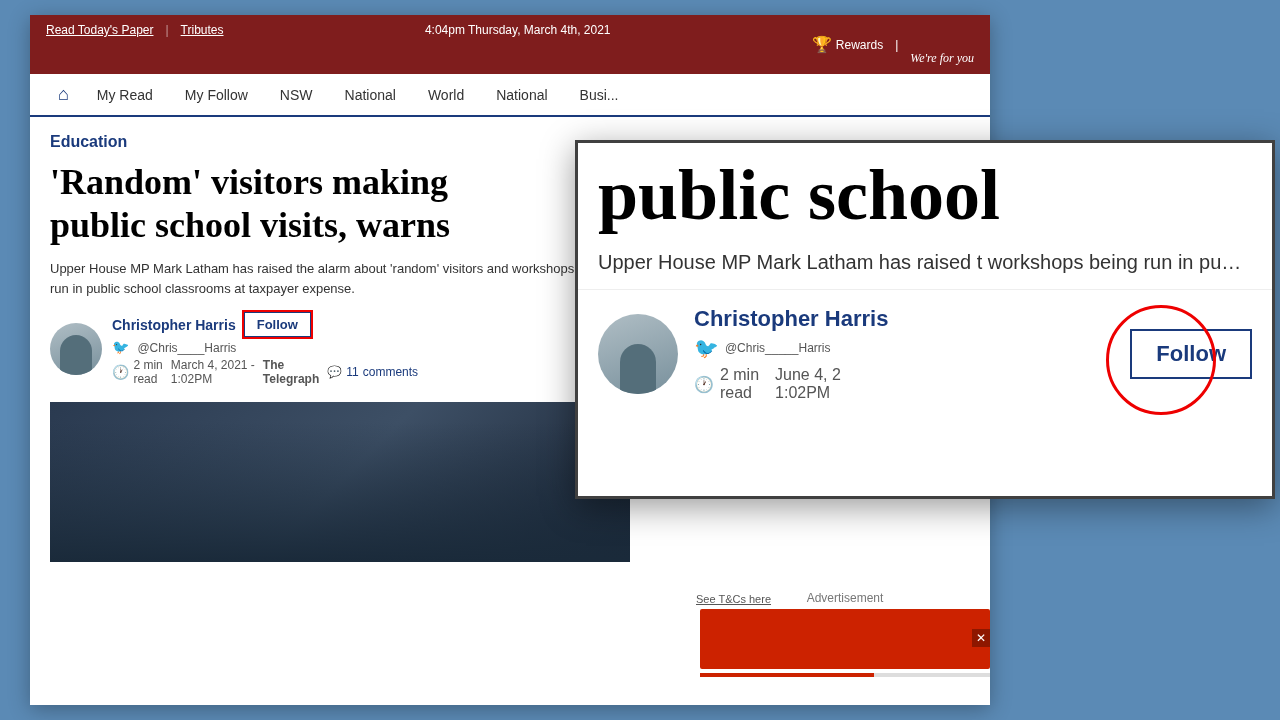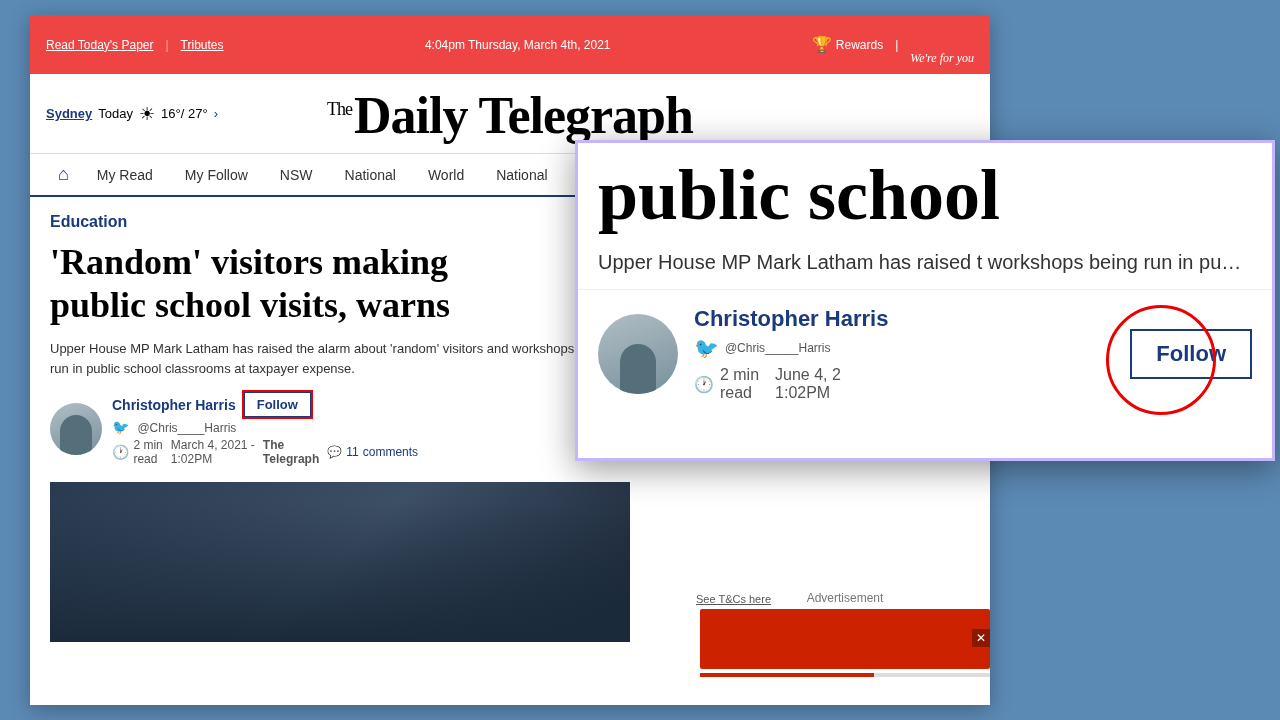--- a/index.html
+++ b/index.html
@@ -19,27 +19,27 @@
       left: 30px;
       width: 960px;
       height: 690px;
       background: #fff;
       box-shadow: 0 4px 20px rgba(0,0,0,0.3);
       overflow: hidden;
     }
 
     
     .top-bar {
-      background: #ef4444;
+      background: #7f1d1d;
       color: #fff;
       font-family: Arial, sans-serif;
       font-size: 12px;
       padding: 8px 16px;
       display: flex;
-      align-items: center;
+      align-items: flex-start;
       gap: 12px;
     }
     .top-bar-divider {
       color: rgba(255,255,255,0.5);
     }
     .top-bar-center {
       flex: 1;
       text-align: center;
     }
     .top-bar-right {
@@ -289,23 +289,23 @@
       text-decoration: underline;
       cursor: pointer;
     }
 
     
     .zoom-panel {
       position: absolute;
       top: 140px;
       left: 575px;
       width: 700px;
-      height: 321px;
+      height: 359px;
       background: #fff;
-      border: 3px solid #c4b5fd;
+      border: 3px solid #404040;
       box-shadow: 0 8px 32px rgba(0,0,0,0.4);
       overflow: hidden;
     }
 
     .zoom-headline {
       font-family: Georgia, serif;
       font-size: 72px;
       font-weight: 900;
       color: #000;
       padding: 16px 20px 4px;
@@ -438,32 +438,20 @@
     <div class="top-bar-right">
       <div class="rewards-btn">
         <span style="font-size:16px;">🏆</span>
         <span>Rewards</span>
       </div>
       <span>|</span>
       <span class="were-for-you">We're for you</span>
     </div>
   </div>
 
-  <div class="logo-area">
-    <div class="weather-bar">
-      <span class="city-link">Sydney</span>
-      <span>Today</span>
-      <span class="weather-icon">☀</span>
-      <span>16°/ 27°</span>
-      <span style="cursor:pointer;color:#1a3a7c;">›</span>
-    </div>
-    <div class="logo-title" style="cursor:pointer;">
-      <span class="logo-the">The</span><span>Daily Telegraph</span>
-    </div>
-  </div>
 
   <div class="nav-bar">
     <div class="nav-home">⌂</div>
     <div class="nav-item">My Read</div>
     <div class="nav-item">My Follow</div>
     <div class="nav-item">NSW</div>
     <div class="nav-item">National</div>
     <div class="nav-item">World</div>
     <div class="nav-item">National</div>
     <div class="nav-item">Busi...</div>

